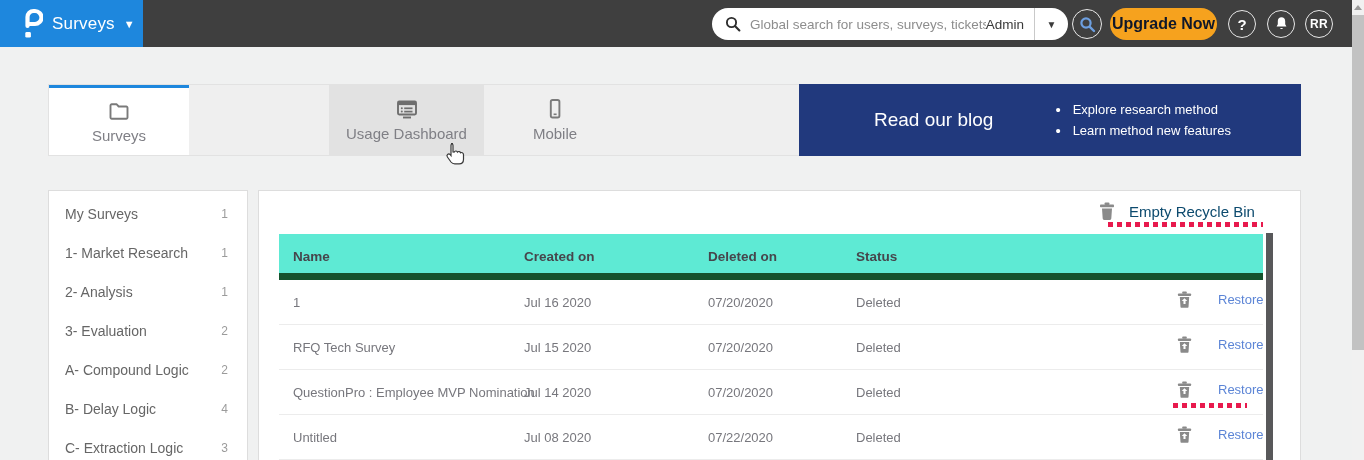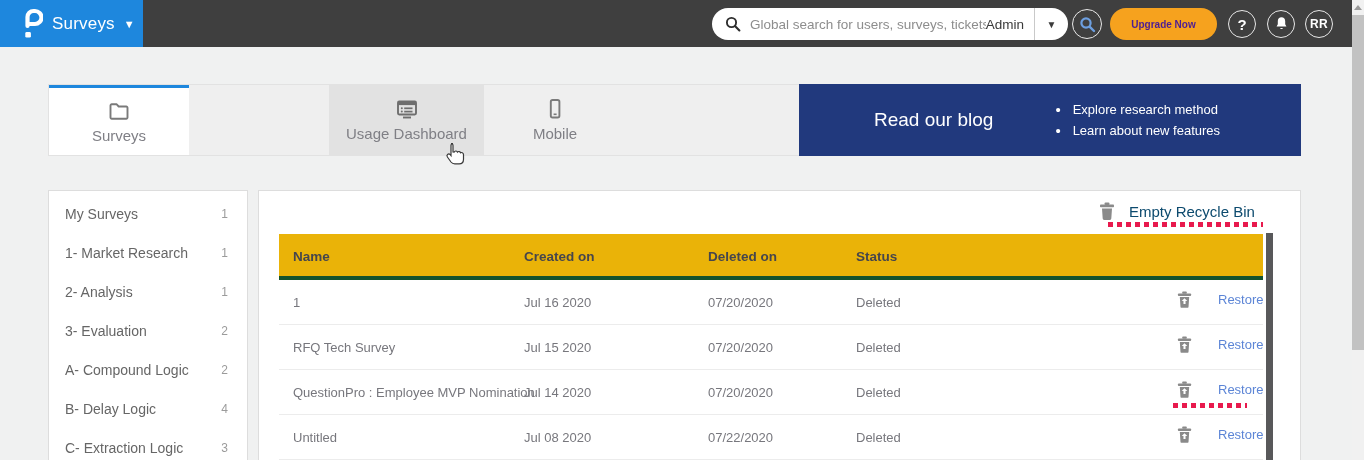--- a/index.html
+++ b/index.html
@@ -19,21 +19,21 @@
   .searchpill .scope { font-size:13.5px; color:#3b3b3b; margin-right:10px; white-space:nowrap; }
   .searchpill .vsep { width:1px; height:32px; background:#c9c9c9; }
   .searchpill .scaret { width:33px; text-align:center; color:#3b3b3b; font-size:10px; cursor:pointer; }
 
   .circlebtn { position:absolute; border-radius:50%; border:1.5px solid #e8e8e8; display:flex; align-items:center; justify-content:center; background:transparent; cursor:pointer; color:#fff; }
   .btn-search { left:1072px; top:9px; width:30px; height:30px; }
   .btn-help   { left:1228px; top:10px; width:28px; height:28px; font-size:15px; font-weight:bold; }
   .btn-bell   { left:1267px; top:10px; width:28px; height:28px; }
   .btn-avatar { left:1305px; top:10px; width:28px; height:28px; font-size:12px; font-weight:bold; letter-spacing:.3px; }
 
-  .upgrade { position:absolute; left:1110px; top:8px; width:107px; height:32px; border:none; border-radius:16px; background:#f6a21e; color:#4c1d95; font-size:10px; font-weight:bold; font-family:"Liberation Sans",sans-serif; cursor:pointer; }
+  .upgrade { position:absolute; left:1110px; top:8px; width:107px; height:32px; border:none; border-radius:16px; background:#f6a21e; color:#0f172a; font-size:16px; font-weight:bold; font-family:"Liberation Sans",sans-serif; cursor:pointer; }
 
   
   .tabbar { position:absolute; left:48px; top:84px; width:1253px; height:72px; background:#efefef; border:1px solid #e2e2e2; }
   .tab { position:absolute; top:0; height:70px; display:flex; flex-direction:column; align-items:center; justify-content:center; gap:5px; cursor:pointer; }
   .tab .tlabel { font-size:15px; color:#7f7f85; }
   .tab-surveys { left:0; width:140px; background:#fff; border-top:3px solid #1e87dd; }
   .tab-org { left:140px; width:140px; }
   .tab-usage { left:280px; width:155px; background:#e2e2e2; }
   .tab-mobile { left:435px; width:142px; }
 
@@ -50,21 +50,21 @@
   .side-item .scount { font-size:12px; color:#9b9b9b; }
 
   
   .main { position:absolute; left:258px; top:190px; width:1043px; height:280px; background:#fff; border:1px solid #ddd; }
   .emptybin { position:absolute; left:840px; top:4px; height:32px; display:flex; align-items:center; gap:14px; cursor:pointer; }
   .emptybin .elabel { font-size:15px; color:#0c4a6e; }
   .anno { position:absolute; height:5px; background:repeating-linear-gradient(90deg,#e8194d 0 5px,transparent 5px 9px); }
   .anno-empty { left:849px; top:31px; width:155px; }
 
   .rtable { position:absolute; left:20px; top:43px; width:984px; }
-  .thead { position:relative; height:46px; background:#eab308; border-bottom:4px solid #14532d; }
+  .thead { position:relative; height:46px; background:#5eead4; border-bottom:7px solid #14532d; }
   .thead span { position:absolute; top:15px; font-size:13.5px; font-weight:bold; color:#46464c; }
   .trow { position:relative; height:45px; border-bottom:1px solid #ececec; }
   .cell { position:absolute; top:15px; font-size:13px; color:#77777d; white-space:nowrap; }
   .c-name { left:14px; }
   .c-created { left:245px; }
   .c-deleted { left:417px;padding-left:12px; }
   .c-status { left:577px; }
   .action { position:absolute; left:898px; top:11px; display:flex; align-items:center; gap:26px; cursor:pointer; }
   .action .alabel { font-size:13px; color:#5c85d6; }
   .anno-restore { left:894px; top:33px; width:74px; }
@@ -154,21 +154,21 @@
       <rect x="6.8" y="2" width="8.6" height="17.5" rx="1.8" fill="none" stroke="#7a7a7a" stroke-width="1.9"></rect>
       <line x1="9.6" y1="16.3" x2="12.6" y2="16.3" stroke="#7a7a7a" stroke-width="1.6"></line>
     </svg>
     <span class="tlabel">Mobile</span>
   </div>
 
   <div class="banner">
     <span class="btitle">Read our blog</span>
     <ul class="bullets">
       <li>Explore research method</li>
-      <li>Learn about new features</li>
+      <li>Learn method new features</li>
     </ul>
   </div>
 </div>
 
 <div class="sidebar">
   <div class="side-item">
       <span class="slabel">My Surveys</span>
       <span class="scount">1</span>
     </div>
   <div class="side-item">

